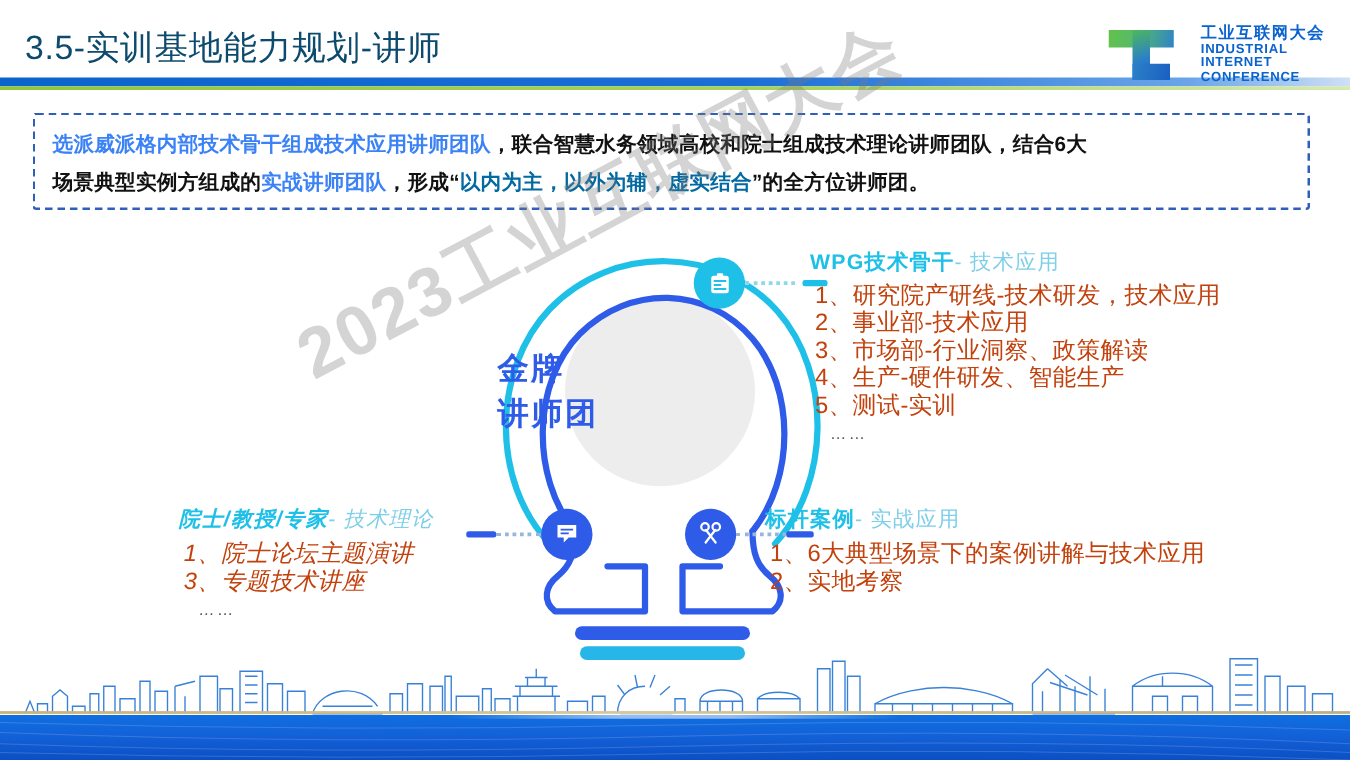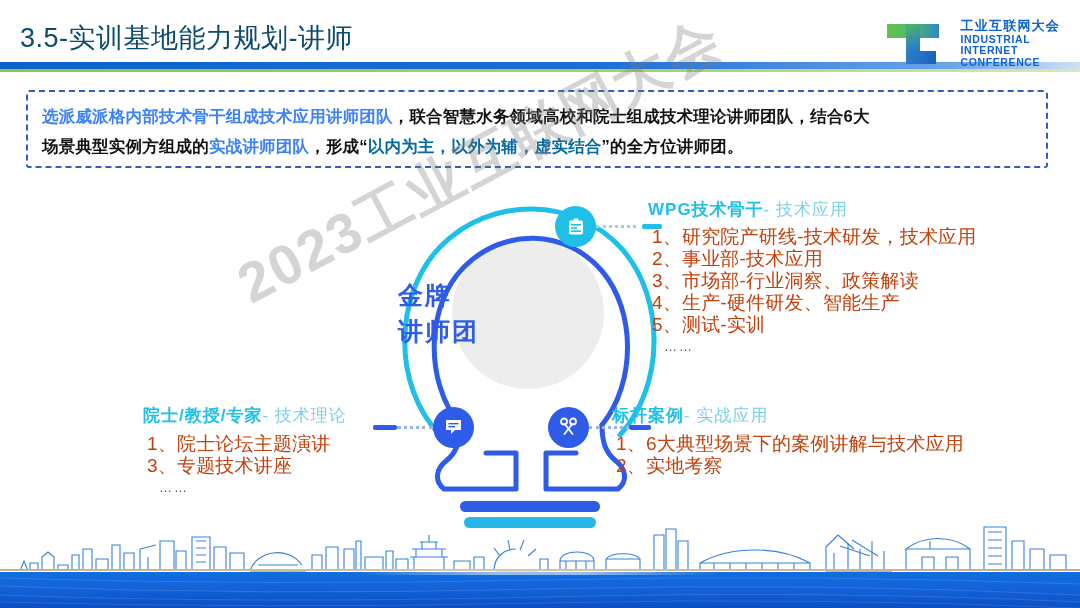--- a/index.html
+++ b/index.html
@@ -98,21 +98,21 @@
   .hd-main{color:#1EC0E8;}
   .hd-sub{color:#7ecfe8;font-weight:400;}
   .blk-item{
     font-size:19px;color:#c2410c;line-height:22px;white-space:nowrap;
     letter-spacing:0.2px;
   }
   .blk-ell{font-size:13px;color:#555;line-height:22px;letter-spacing:2px;padding-left:12px;}
 
   .blk-tr{left:648px;top:198px;}
   .blk-tr .blk-items{padding-left:4px;margin-top:3px;}
-  .blk-bl{left:143px;top:404px;}
+  .blk-bl{left:143px;top:404px;font-style:italic;}
   .blk-bl .blk-items{padding-left:4px;margin-top:6px;}
   .blk-br{left:612px;top:404px;}
   .blk-br .blk-items{padding-left:4px;margin-top:6px;}
 
   
   .watermark{
     position:absolute;left:225px;top:255px;
     font-size:56px;font-weight:700;color:rgba(125,125,125,0.33);
     transform:rotate(-28deg);transform-origin:left top;
     white-space:nowrap;letter-spacing:2px;pointer-events:none;

